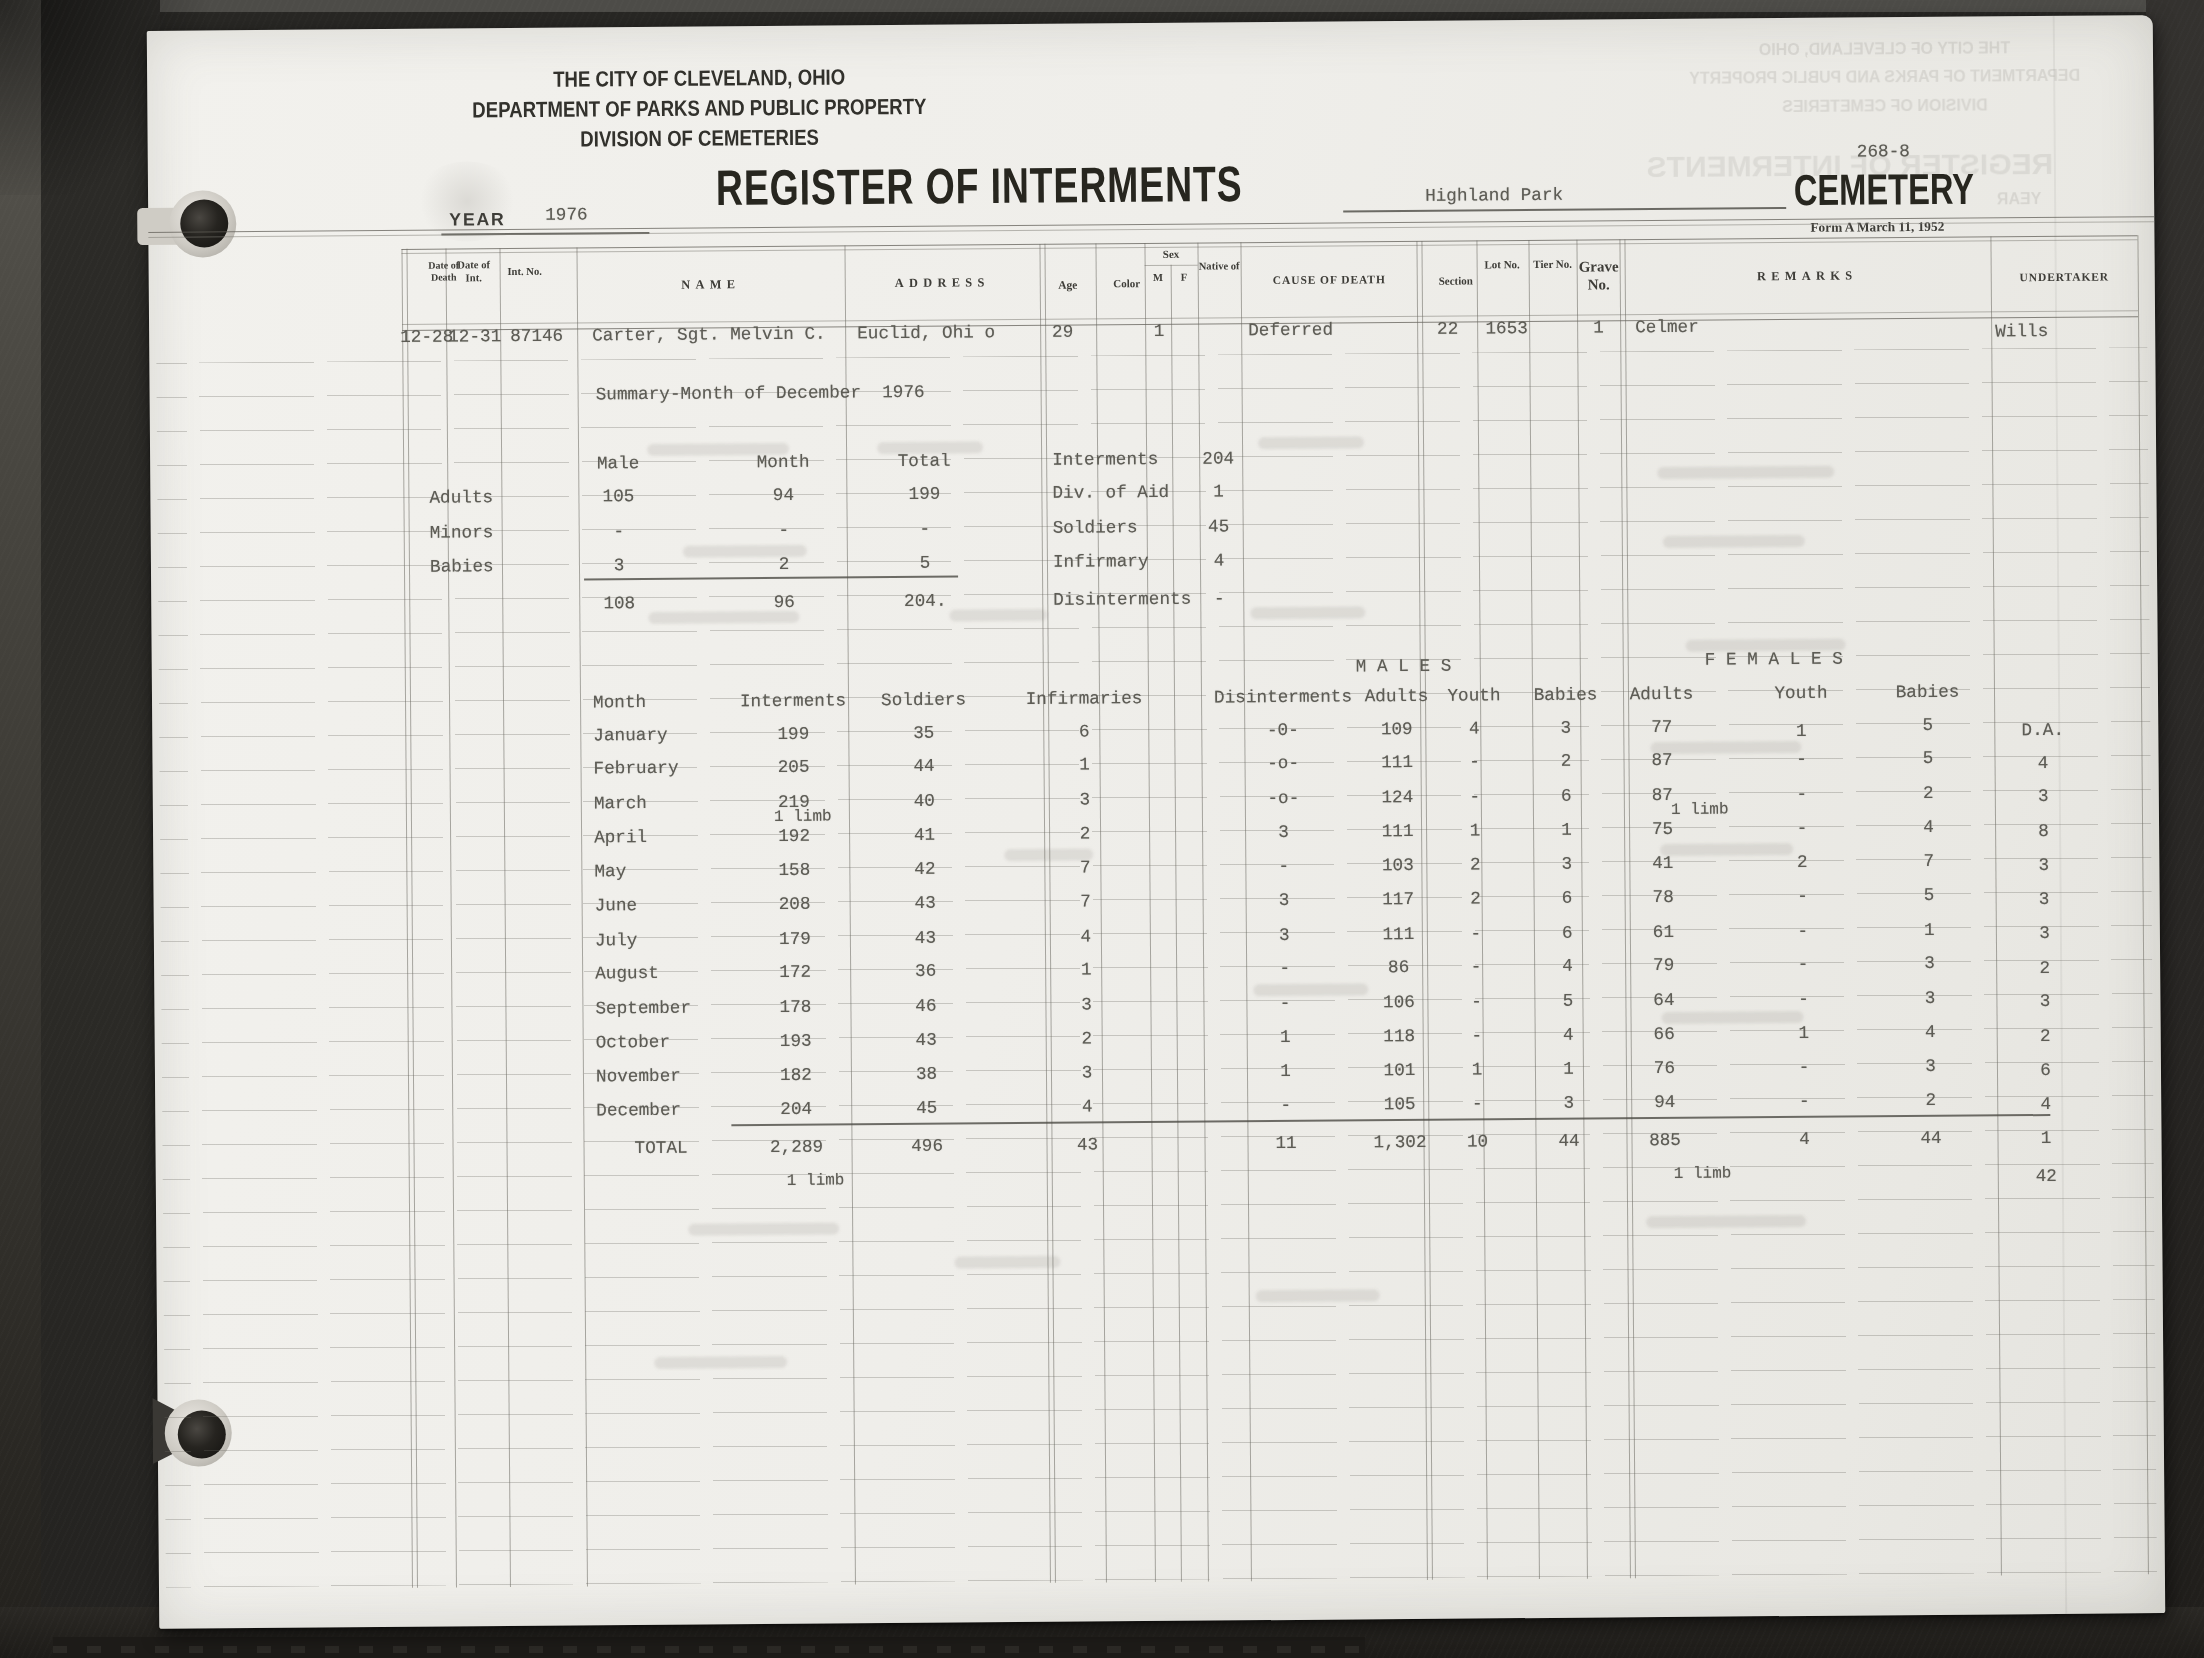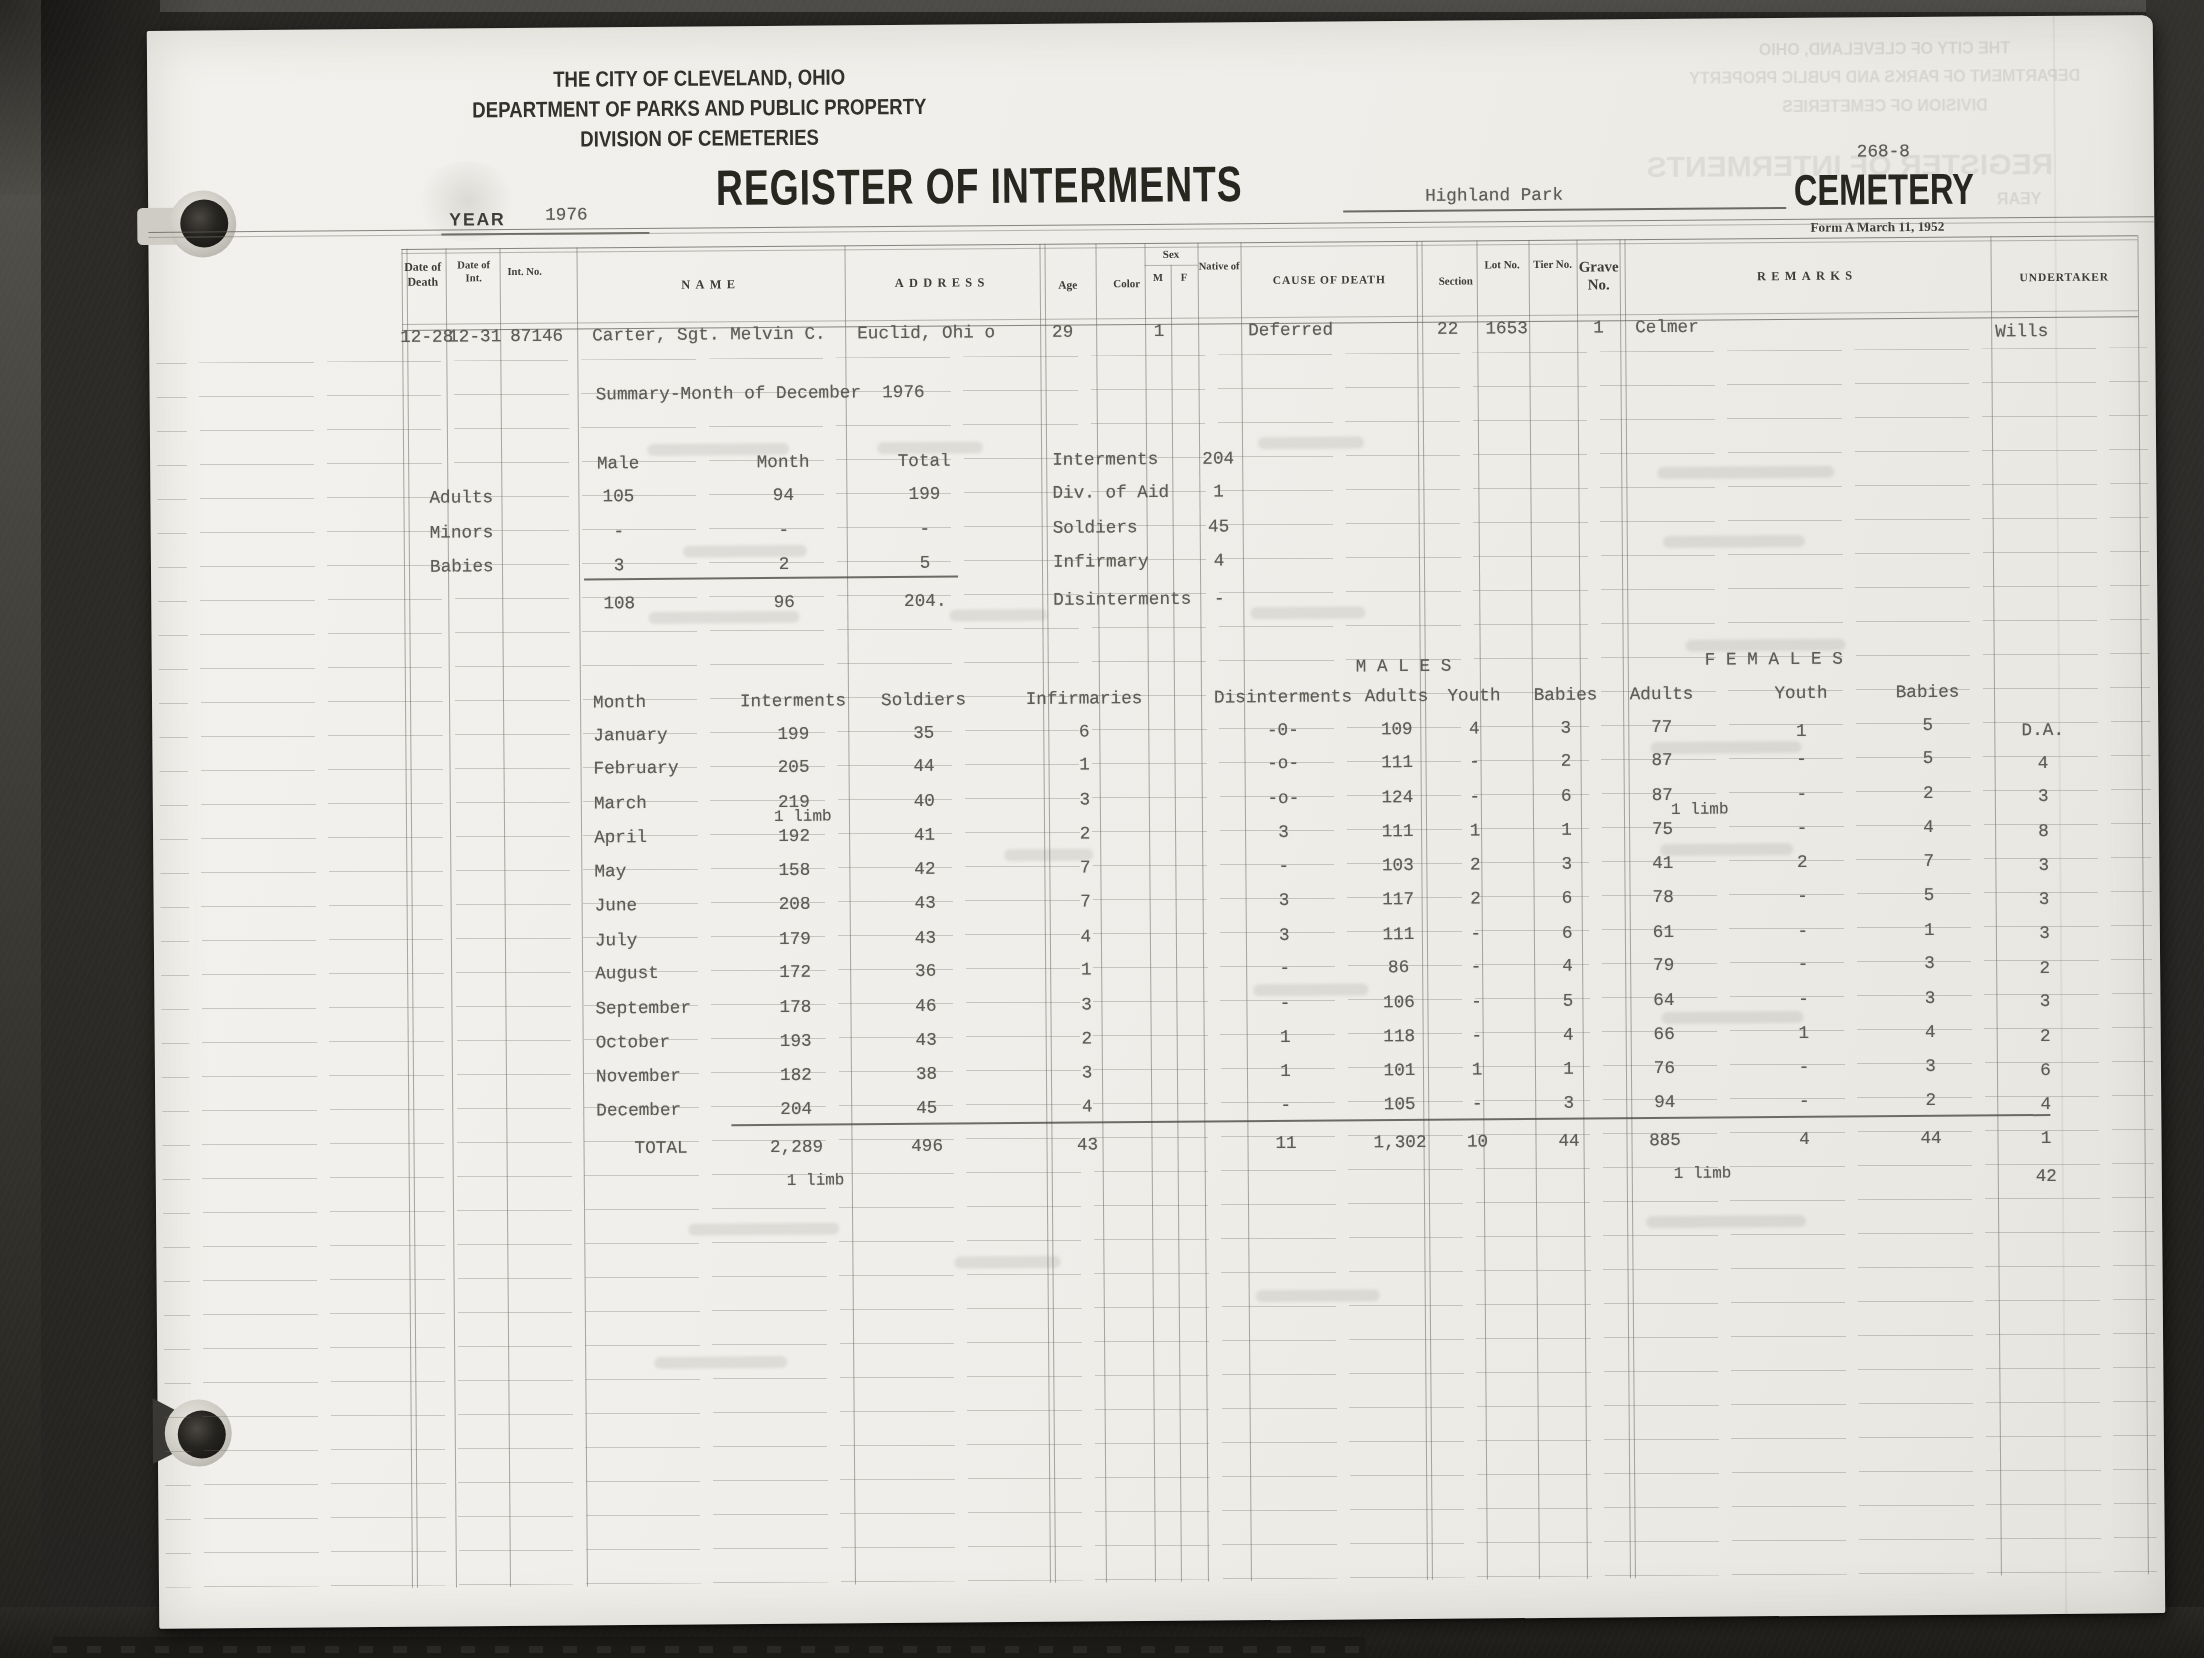--- a/index.html
+++ b/index.html
@@ -215,21 +215,21 @@
   <div class="v" style="left:1268px;"></div>
   <div class="v" style="left:1273px;"></div>
   <div class="v" style="left:1328px;"></div>
   <div class="v" style="left:1380px;"></div>
   <div class="v" style="left:1428px;"></div>
   <div class="v" style="left:1471px;"></div>
   <div class="v" style="left:1476px;"></div>
   <div class="v" style="left:1842px;"></div>
   <div class="v" style="left:1989px;"></div>
 
-  <div class="ph" style="left:252px;top:231px;width:44px;font-size:12px;">Date of Death</div>
+  <div class="ph" style="left:252px;top:231px;width:44px;font-size:10px;padding-left:21px;">Date of Death</div>
   <div class="ph" style="left:300px;top:231px;width:50px;font-size:10.6px;">Date of Int.</div>
   <div class="ph" style="left:353px;top:238px;width:46px;font-size:10.6px;">Int. No.</div>
   <div class="ph" style="left:428px;top:251px;width:268px;font-size:12.4px;letter-spacing:5.3px;">NAME</div>
   <div class="ph" style="left:696px;top:251px;width:195px;font-size:12.4px;letter-spacing:5.3px;">ADDRESS</div>
   <div class="ph" style="left:891px;top:254px;width:56px;font-size:11.5px;">Age</div>
   <div class="ph" style="left:947px;top:254px;width:62px;font-size:11px;">Color</div>
   <div class="ph" style="left:996px;top:225px;width:53px;font-size:11px;">Sex</div>
   <div class="ph" style="left:996px;top:249px;width:26.6px;font-size:10.6px;">M</div>
   <div class="ph" style="left:1022px;top:249px;width:26.6px;font-size:10.6px;">F</div>
   <div class="ph" style="left:1049px;top:238px;width:43px;font-size:10.6px;">Native of</div>

